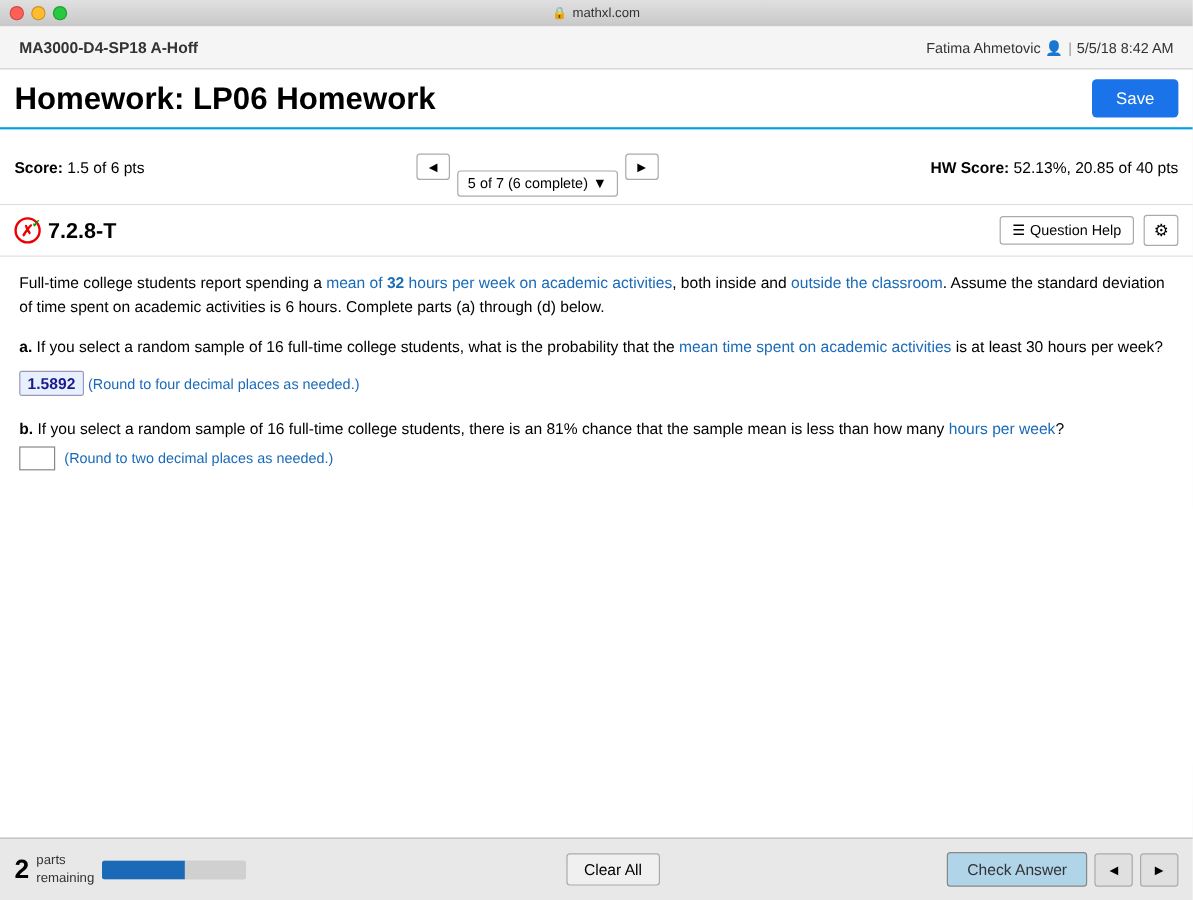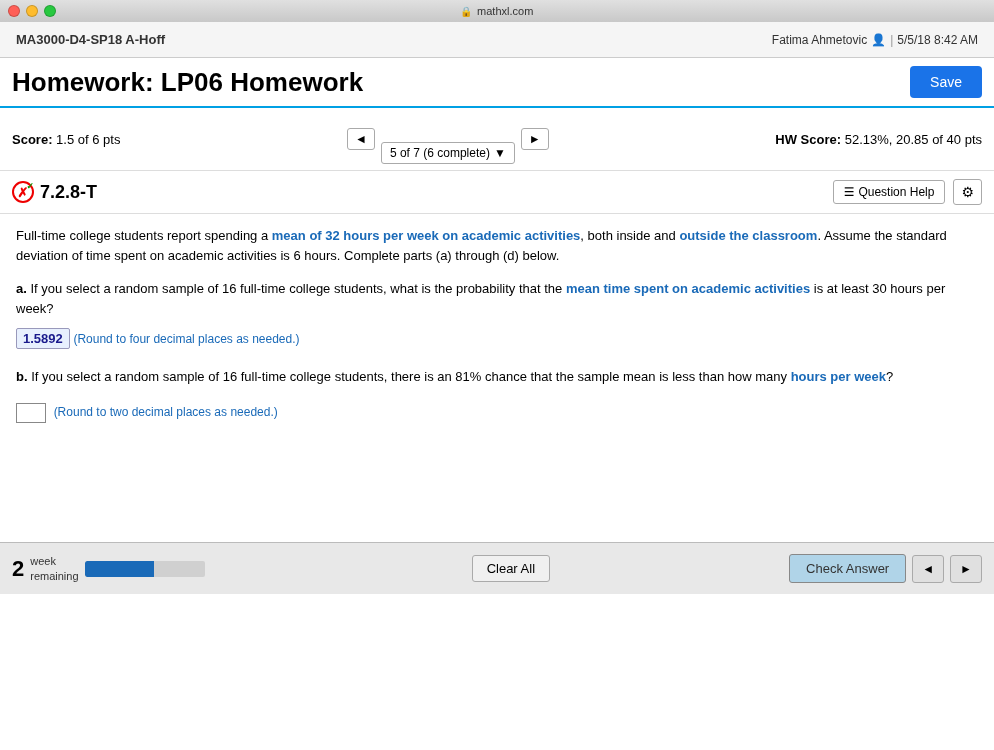--- a/index.html
+++ b/index.html
@@ -143,21 +143,21 @@
 
     
     .content {
       background: #fff;
       padding: 12px 16px;
       flex: 1;
       overflow-y: auto;
       min-height: 450px;
     }
     .problem-text { font-size: 13px; line-height: 1.5; color: #000; }
-    .highlight-blue { color: #1a6ab8; font-weight: bold; }
+    .highlight-blue { color: #1a6ab8; font-weight: normal; }
     .answer-box {
       display: inline-block;
       background: #e8f0fe;
       border: 1px solid #99b;
       padding: 2px 6px;
       color: #1a1a8c;
       font-weight: bold;
       border-radius: 2px;
       margin: 4px 0;
     }
@@ -225,21 +225,21 @@
       background: #e0e0e0;
       border: 1px solid #aaa;
       padding: 6px 9px;
       font-size: 12px;
       cursor: pointer;
       border-radius: 3px;
     }
 
     .main-container {
       position: relative;
-      height: 572px;
+      height: 728px;
     }
     .scrollable-content {
       height: 620px;
       overflow-y: auto;
       background: #fff;
     }
   </style>
 </head>
 <body>
 
@@ -322,34 +322,34 @@
           <span class="answer-box">1.5892</span>
           <span class="hint-text">(Round to four decimal places as needed.)</span>
         </div>
       </div>
 
       <div style="margin-top: 14px;">
         <span class="problem-text">
           <span class="score-bold">b. </span>
           If you select a random sample of 16 full-time college students, there is an 81% chance that the sample mean is less than how many <span class="highlight-blue">hours per week</span>?
         </span>
-        <div style="margin-top: 16px;">
+        <div style="margin-top: 5px;">
           <input type="text" class="input-box" style="width: 30px; height: 20px; border: 1px solid rgb(136, 136, 136); vertical-align: middle;">
           <span class="hint-text">(Round to two decimal places as needed.)</span>
         </div>
       </div>
     </div>
 
   </div>
 
   <div class="footer-action">
     <div class="parts-remaining">
       <span class="parts-num">2</span>
       <div class="parts-label">
-        <div>week</div>
+        <div>parts</div>
         <div>remaining</div>
       </div>
       <div class="progress-bar-container">
         <div class="progress-bar-fill" style="width: 58%;"></div>
       </div>
     </div>
     <div class="footer-center">
       <button class="clear-all-btn">Clear All</button>
     </div>
     <div class="footer-right">

